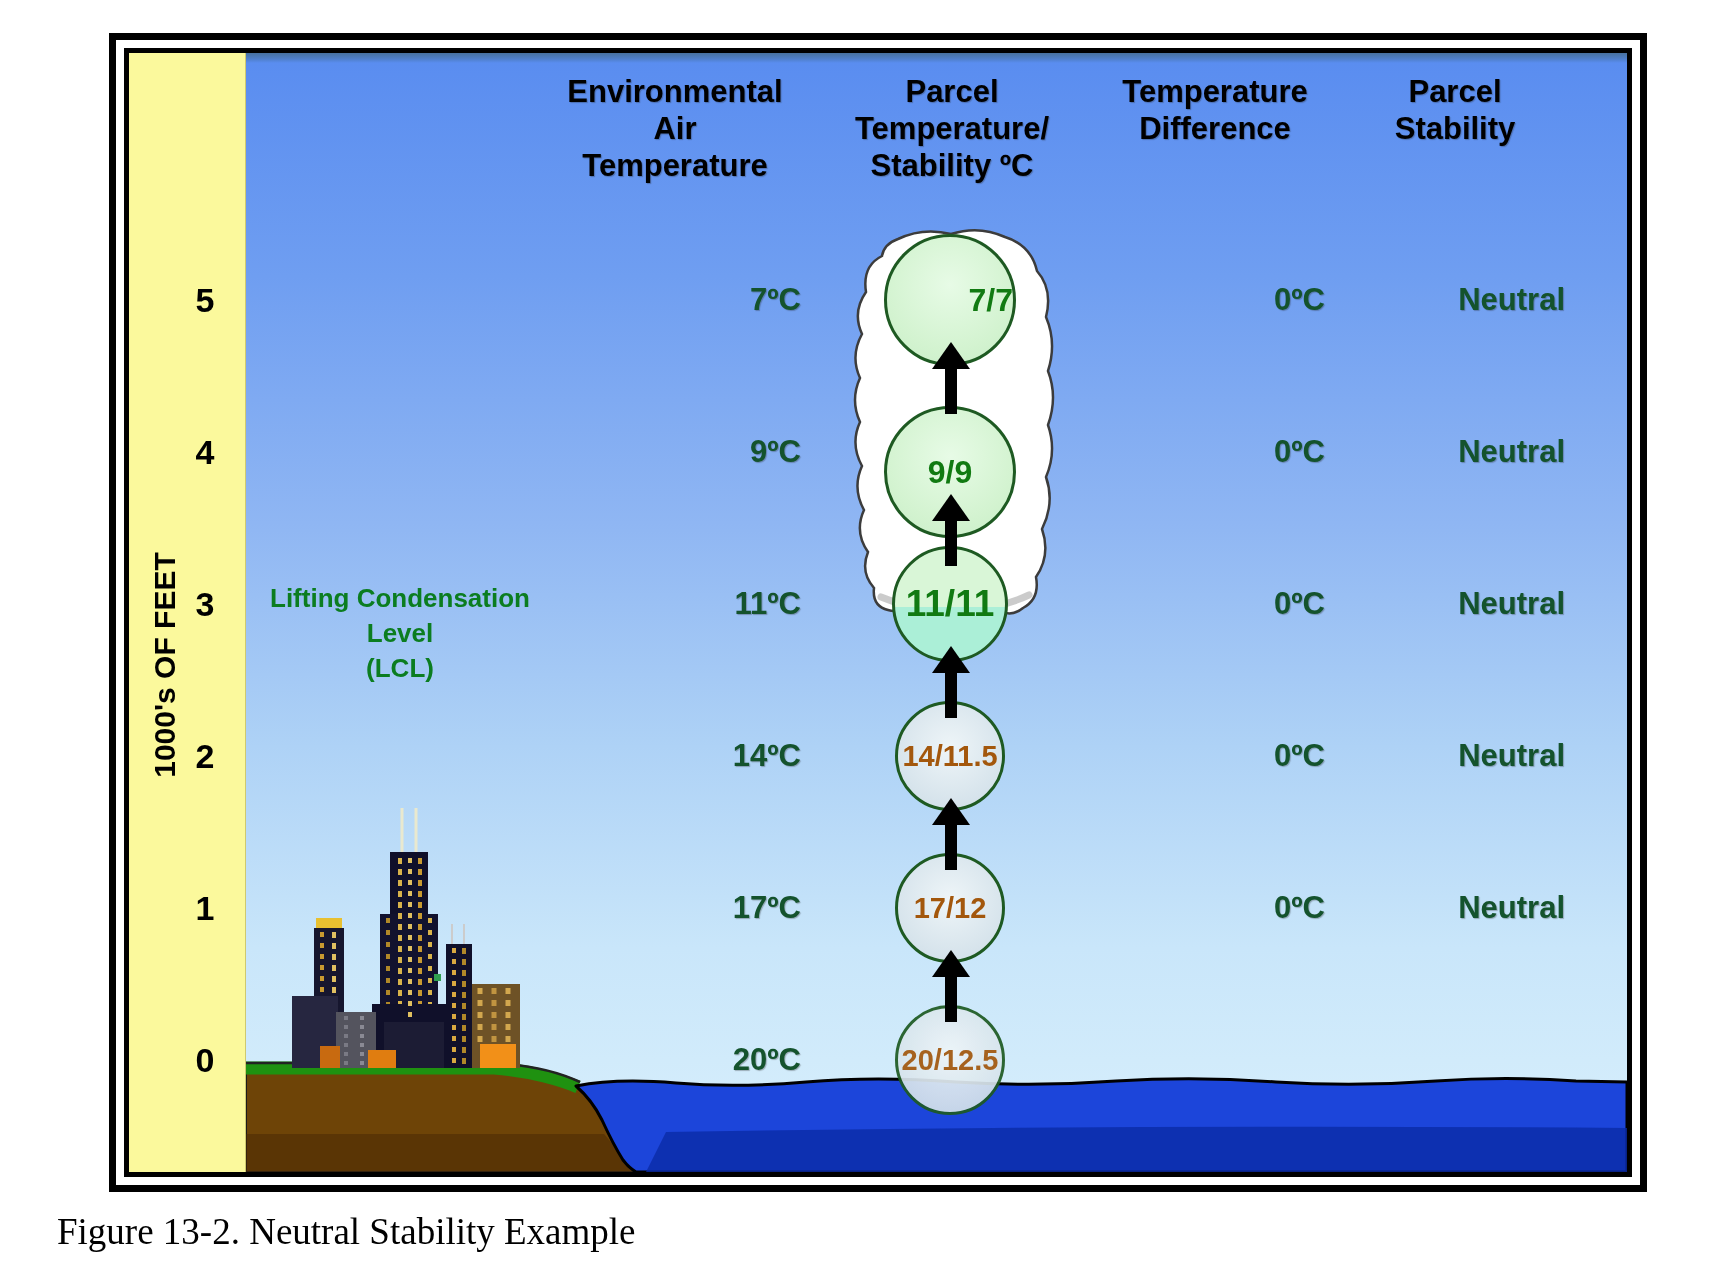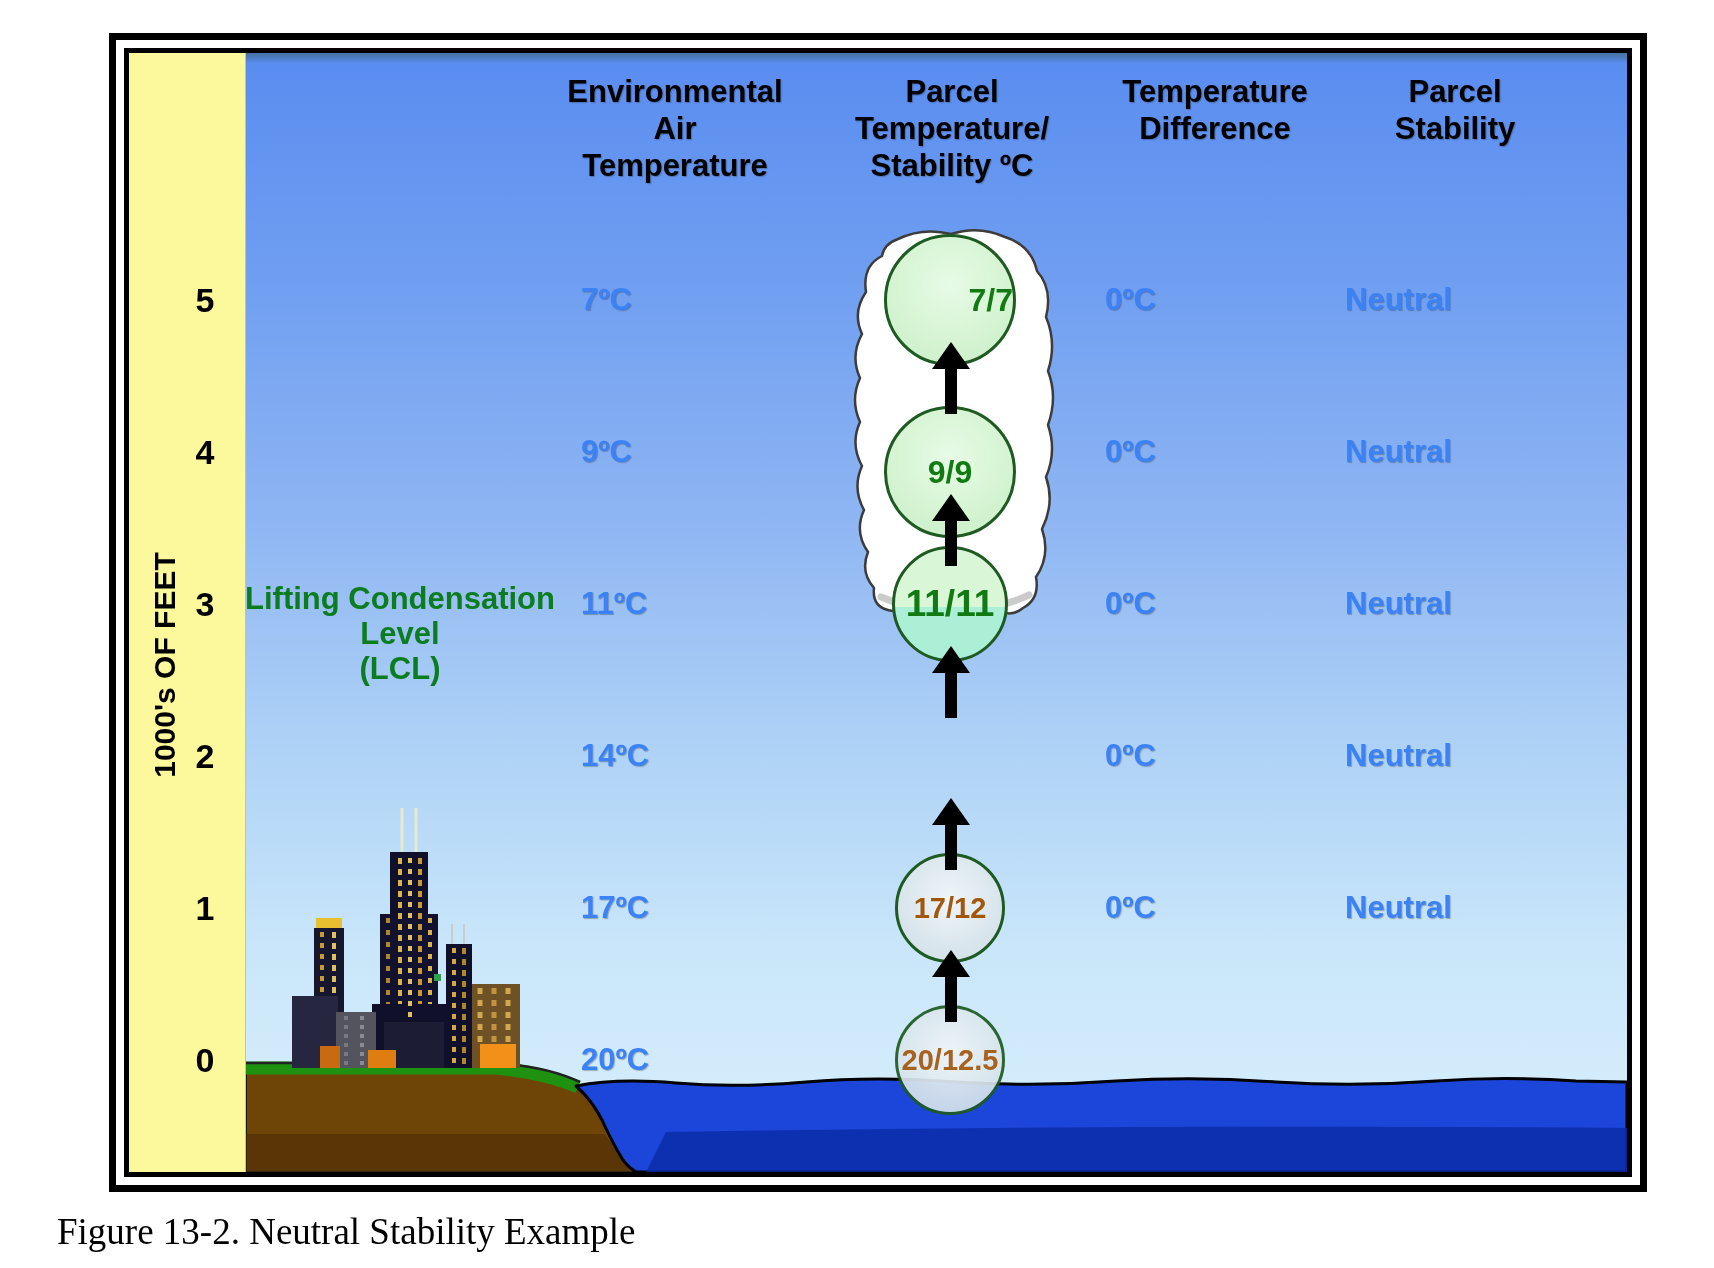--- a/index.html
+++ b/index.html
@@ -17,24 +17,24 @@
        background:#fbf99c;box-shadow:inset -1px 0 0 #cfc96e;}
   .axis-title{position:absolute;left:-164px;top:590px;width:400px;height:44px;
        line-height:44px;text-align:center;font-weight:bold;font-size:30px;color:#000;
        transform:rotate(-90deg);letter-spacing:0px;}
   .tick{position:absolute;left:41px;width:70px;height:44px;line-height:44px;
        text-align:center;font-weight:bold;font-size:34px;color:#000;}
   .hdr{position:absolute;top:20px;width:320px;text-align:center;font-weight:bold;
        font-size:31px;line-height:37px;color:#000;}
   .hdr span{display:block;}
   .shadowed{text-shadow:1px 1px 1px rgba(30,30,30,.3);}
-  .val{position:absolute;width:220px;height:40px;line-height:40px;text-align:left;
-       font-weight:bold;font-size:31px;color:#3b82f6;}
+  .val{position:absolute;width:220px;height:40px;line-height:40px;text-align:right;
+       font-weight:bold;font-size:31px;color:#14532d;}
   .lcl{position:absolute;left:111px;top:528px;width:320px;text-align:center;
-       color:#0b7d20;font-weight:bold;font-size:31px;line-height:35px;}
+       color:#0b7d20;font-weight:bold;font-size:26px;line-height:35px;}
   .lcl span{display:block;}
   .parcel{position:absolute;border-radius:50%;border:3px solid #1e5a22;
        box-sizing:border-box;display:flex;align-items:center;justify-content:center;
        font-weight:bold;}
   .sat{background:radial-gradient(circle at 50% 38%,#e7fbe6,#d3f3d0 65%,#c7edc6);
        color:#117a12;}
   .lclc{background:linear-gradient(180deg,#d9f6d7 0 53%,#abefd7 53% 100%);color:#117a12;}
   .unsat{background:radial-gradient(circle at 50% 42%,#eef5f8,#d7e4ec 68%,#ccdbe5);
        color:#a3570c;}
   .c5{left:755px;top:181px;width:132px;height:132px;font-size:32px;justify-content:flex-end;}
@@ -119,20 +119,23 @@
 
     <div class="parcel sat c5">
           <span>7/7</span>
         </div>
     <div class="parcel sat c4">
           <span>9/9</span>
         </div>
     <div class="parcel lclc c3">
           <span>11/11</span>
         </div>
+    <div class="parcel unsat c2">
+          <span>14/11.5</span>
+        </div>
     <div class="parcel unsat c1">
           <span>17/12</span>
         </div>
     <div class="parcel unsat c0">
           <span>20/12.5</span>
         </div>
 
     <svg class="arrow" style="top:289px" viewBox="0 0 40 72">
           <polygon points="20,0 39,27 1,27" fill="#000"></polygon>
           <rect x="14" y="25" width="12" height="47" fill="#000"></rect>

